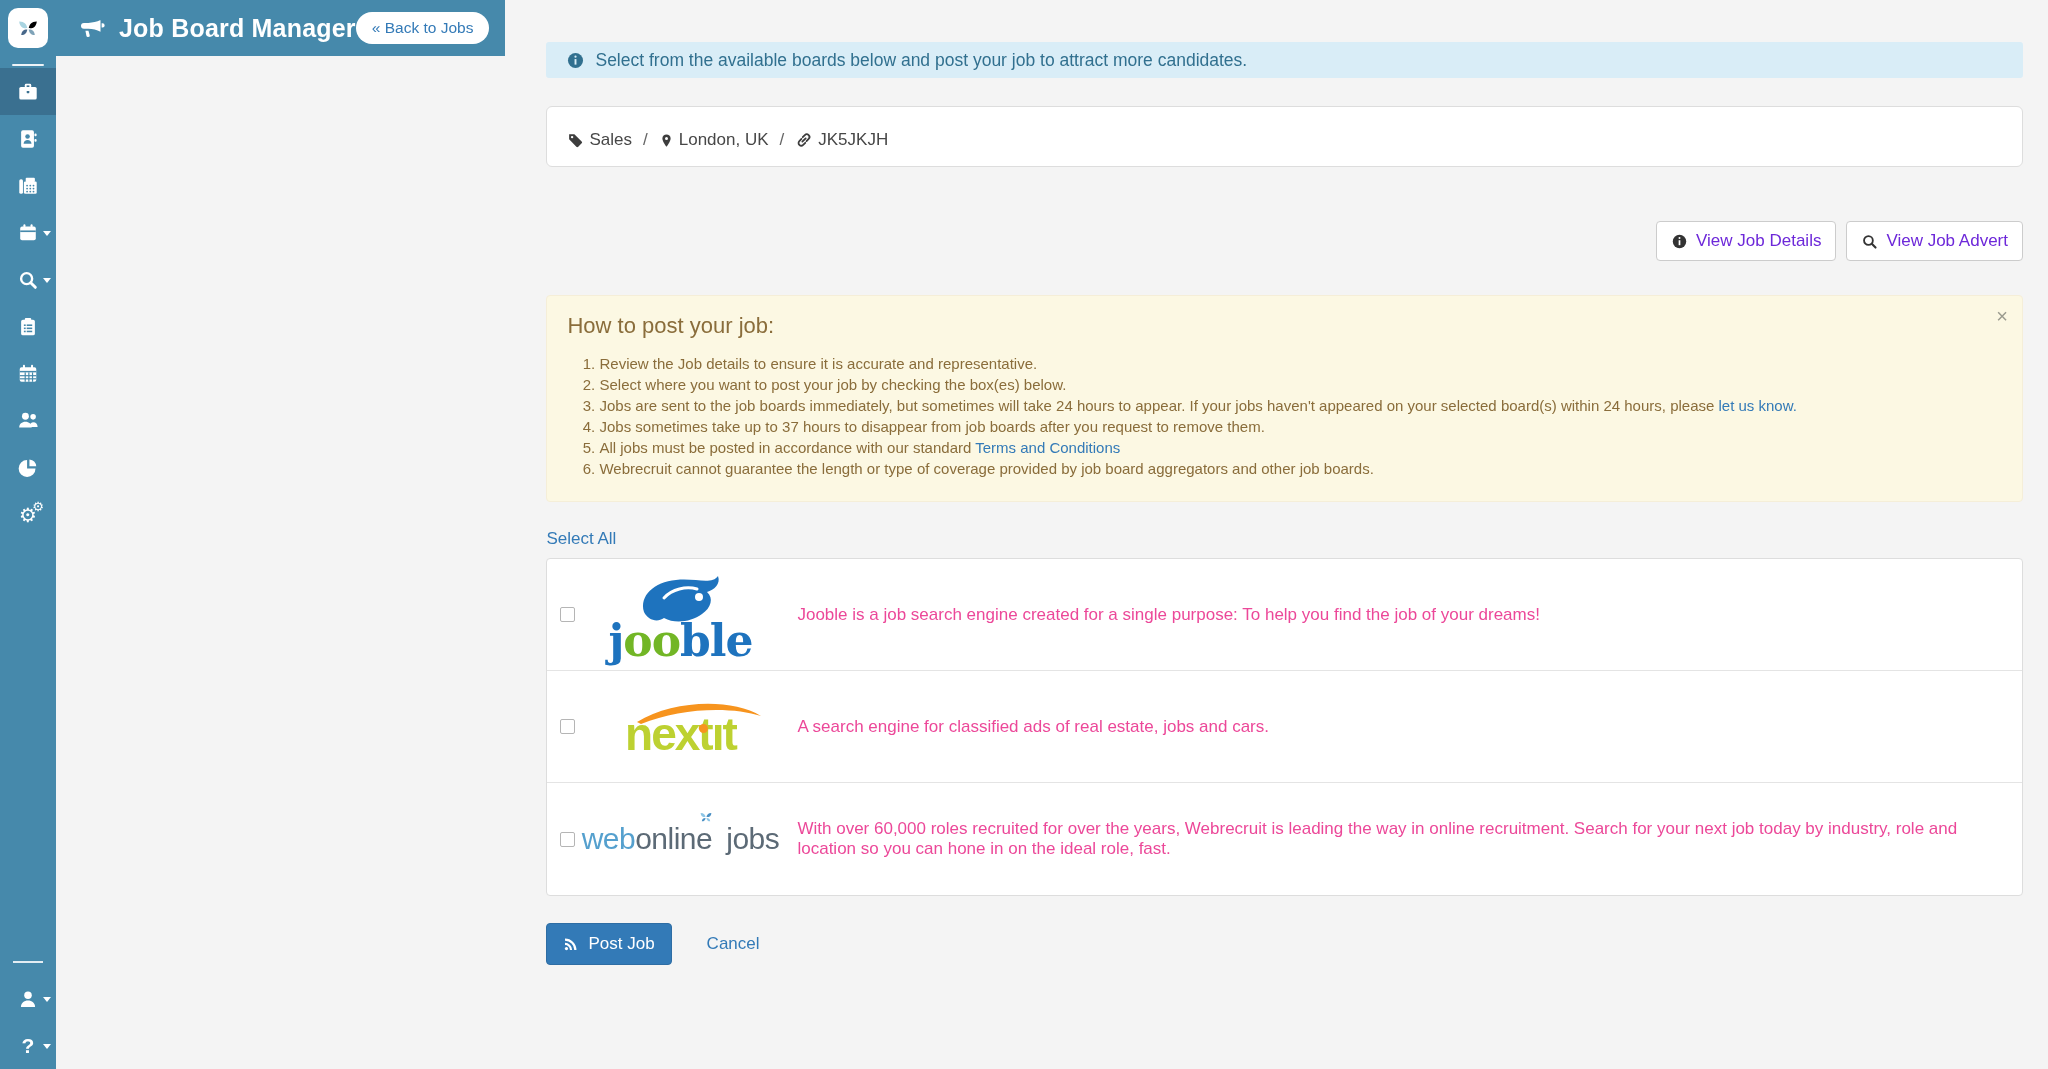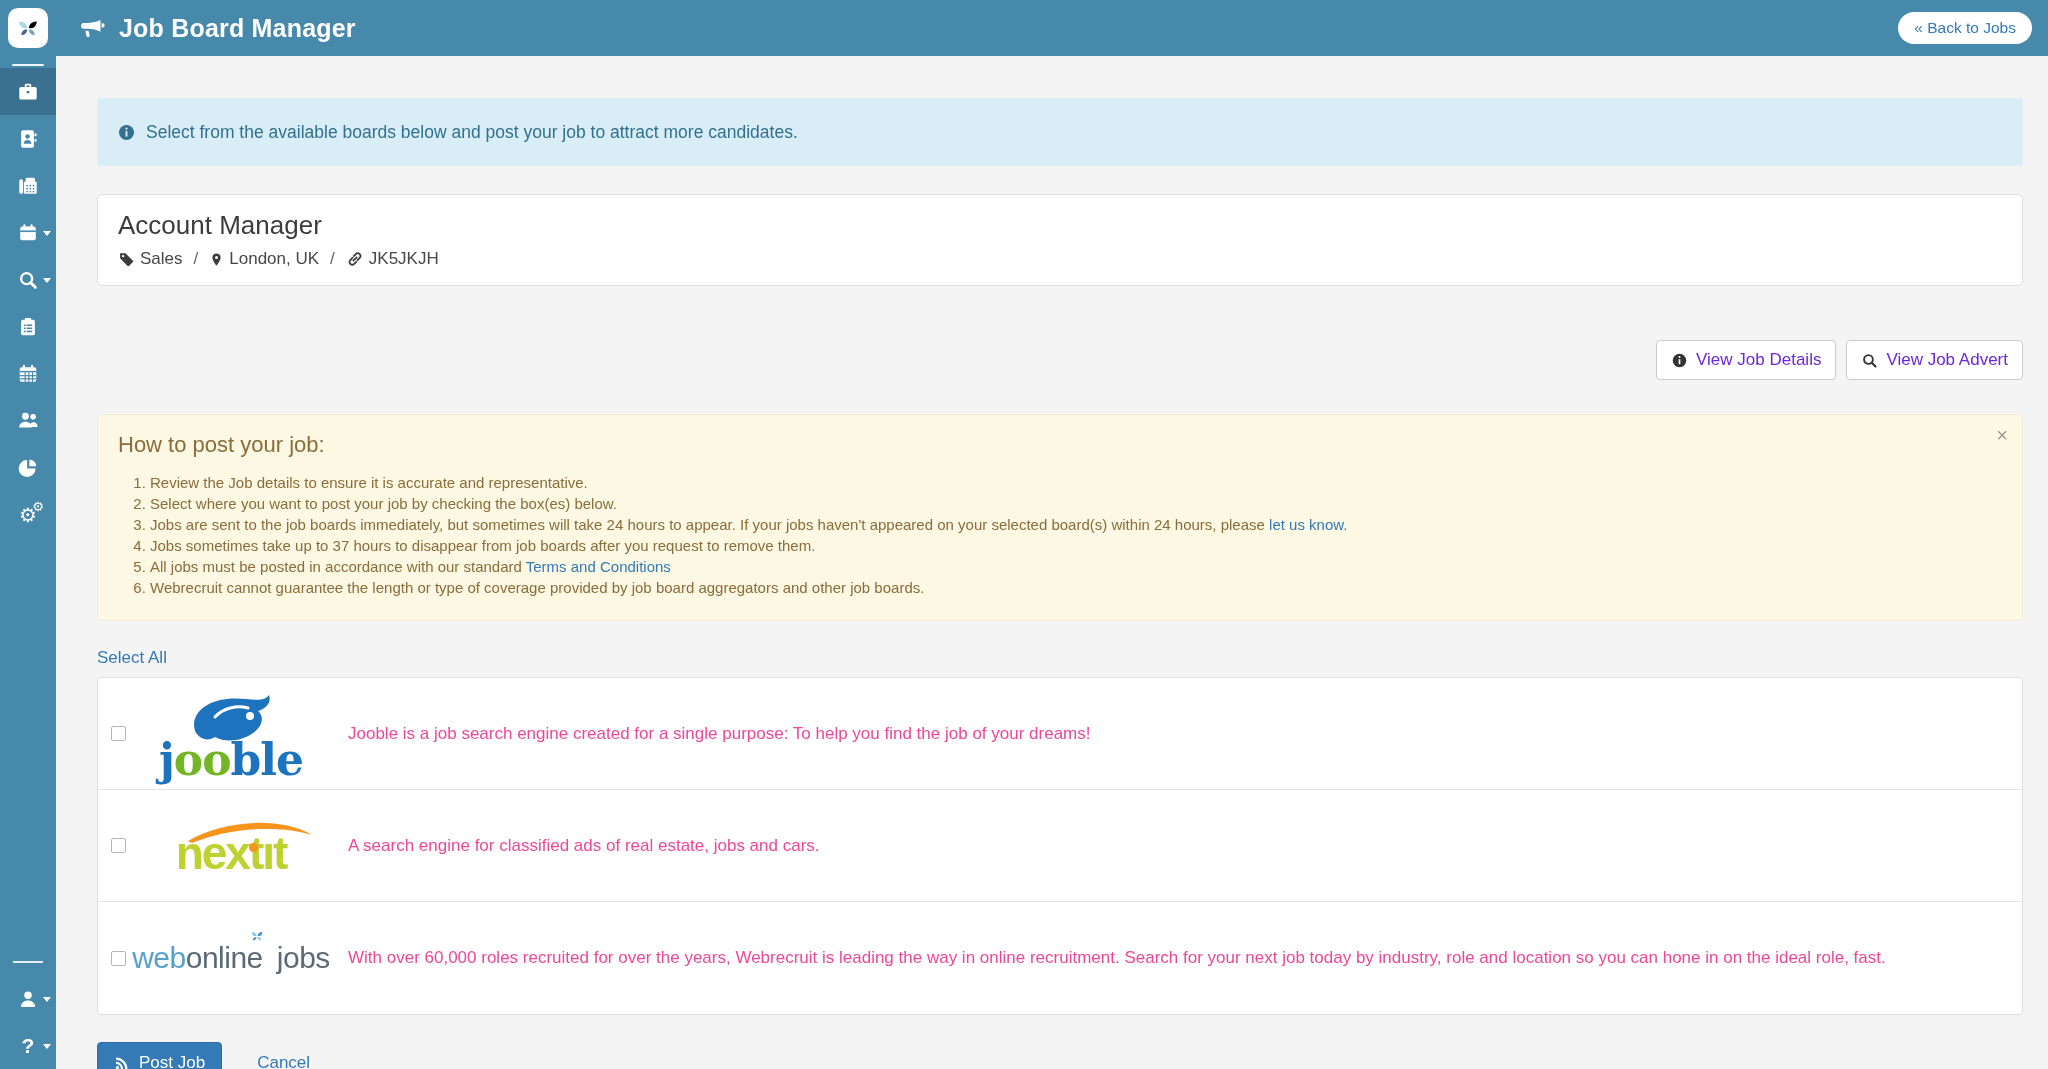--- a/index.html
+++ b/index.html
@@ -18,30 +18,30 @@
   .nav-item.active .hole { fill:var(--sidebar-active); }
   .caret { position:absolute; right:5px; top:50%; margin-top:-2px; width:0; height:0;
            border-left:4px solid transparent; border-right:4px solid transparent; border-top:5px solid #fff; }
   .gears-glyph { color:#fff; font-family:"DejaVu Sans", sans-serif; font-size:20px; line-height:1; position:relative; }
   .gears-glyph .small { position:absolute; font-size:13px; right:-7px; top:-5px; }
   .q-glyph { color:#fff; font-size:21px; font-weight:bold; }
   .side-bottom { margin-top:auto; padding-bottom:0; }
   .side-divider { width:30px; height:2px; background:rgba(255,255,255,.85); margin:0 auto 12px; }
 
   
-  .right-col { flex:1; display:flex; flex-direction:column; }
+  .right-col { flex:1; display:flex; flex-direction:row; }
   .topbar { height:56px; background:var(--header-blue); display:flex; align-items:center; padding:0 16px 0 22px; }
   .topbar-title { color:#fff; font-size:25px; font-weight:600; margin-left:14px; letter-spacing:.2px; }
   .btn-back { margin-left:auto; background:#fff; color:var(--link); border:none; border-radius:17px;
               padding:7px 16px; font-size:15.5px; font-family:inherit; cursor:pointer; }
 
   
   .main { flex:1; background:var(--page-bg); padding:42px 25px 0 41px; overflow:hidden; }
 
-  .alert-info { background:var(--alert-bg); color:var(--alert-text); border-radius:3px; height:68px;
+  .alert-info { background:var(--alert-bg); color:var(--alert-text); border-radius:3px; height:36px;
                 display:flex; align-items:center; padding:0 20px; font-size:17.5px; }
   .alert-info svg { margin-right:10px; flex:0 0 auto; }
 
   .job-card { margin-top:28px; background:#fff; border:1px solid var(--border); border-radius:6px; padding:15px 20px 16px; }
   .job-title { font-size:26px; font-weight:400; color:#3c3c3c; }
   .job-meta { margin-top:8px; font-size:17px; color:#474747; display:flex; align-items:center; gap:8px; }
   .job-meta svg { vertical-align:-2px; }
   .meta-piece { display:flex; align-items:center; gap:5px; }
   .meta-sep { color:#666; padding:0 3px; }
 
@@ -241,21 +241,20 @@
       <div class="alert-info">
         <svg width="19" height="19" viewBox="0 0 24 24">
           <circle cx="12" cy="12" r="9.5" fill="#31708f"></circle>
           <rect x="10.8" y="10.2" width="2.4" height="7" fill="#d9edf7"></rect>
           <circle cx="12" cy="7.2" r="1.4" fill="#d9edf7"></circle>
         </svg>
         <span>Select from the available boards below and post your job to attract more candidates.</span>
       </div>
 
       <section class="job-card">
-        <div class="job-title">Account Manager</div>
         <div class="job-meta">
           <span class="meta-piece">
             <svg width="17" height="17" viewBox="0 0 24 24">
               <path fill="#3d3d3d" d="M3 3 h7.4 L20.7 13.3 a1.9 1.9 0 0 1 0 2.7 L15.9 20.8 a1.9 1.9 0 0 1 -2.7 0 L3 10.4 Z"></path>
               <circle cx="7.2" cy="7.2" r="1.7" fill="#fff"></circle>
             </svg>
             <span>Sales</span>
           </span>
           <span class="meta-sep">/</span>
           <span class="meta-piece">

